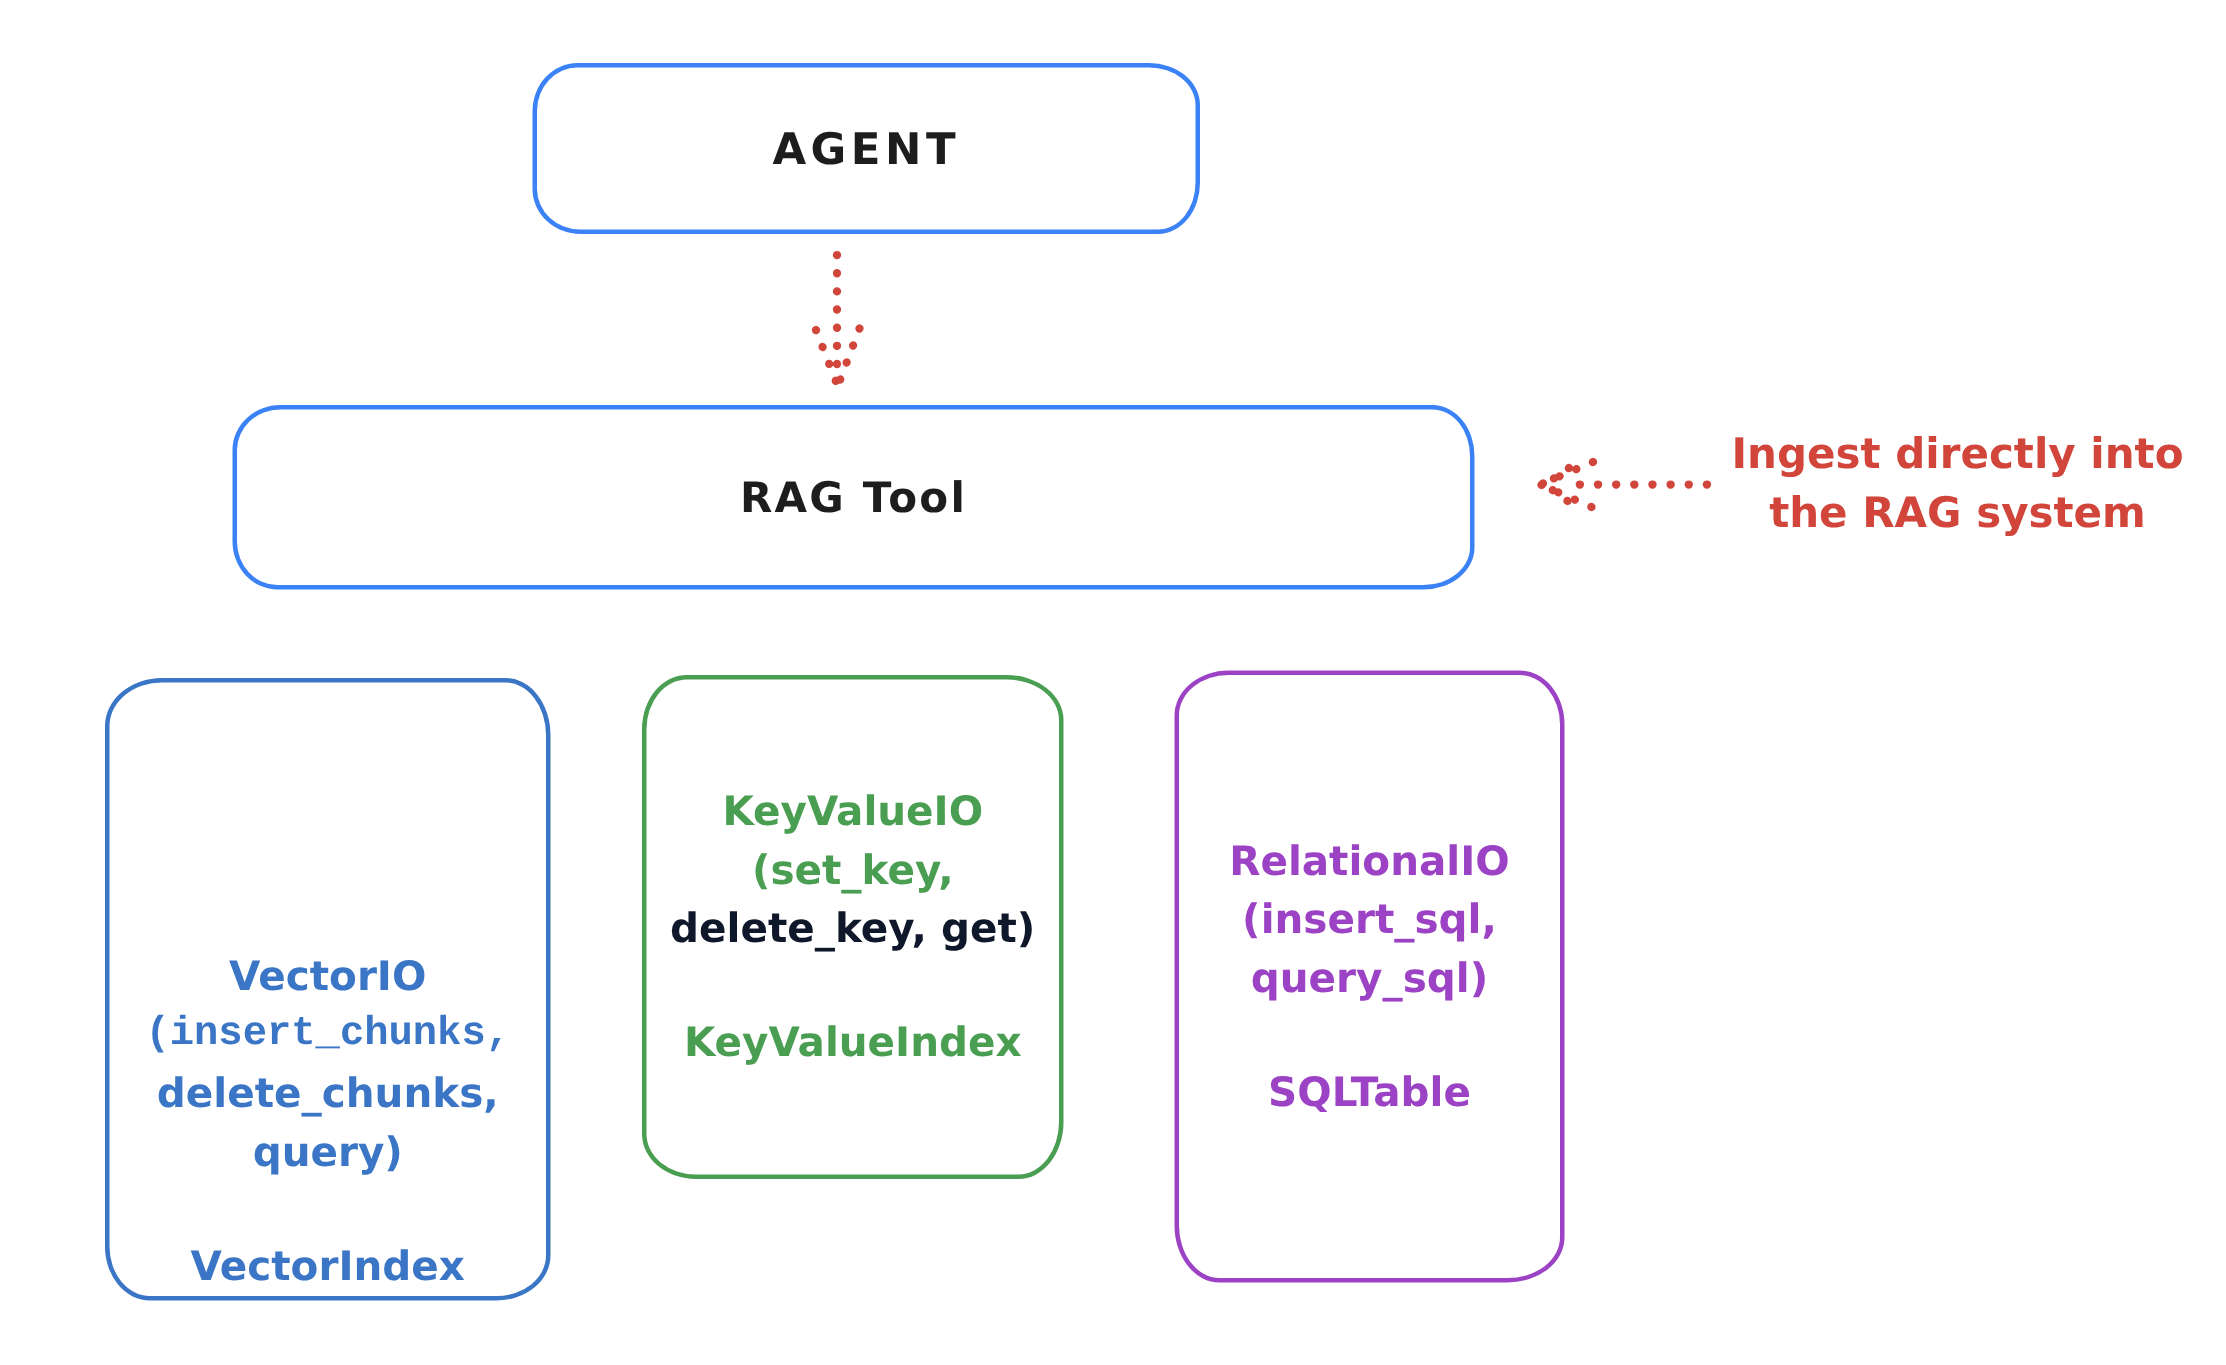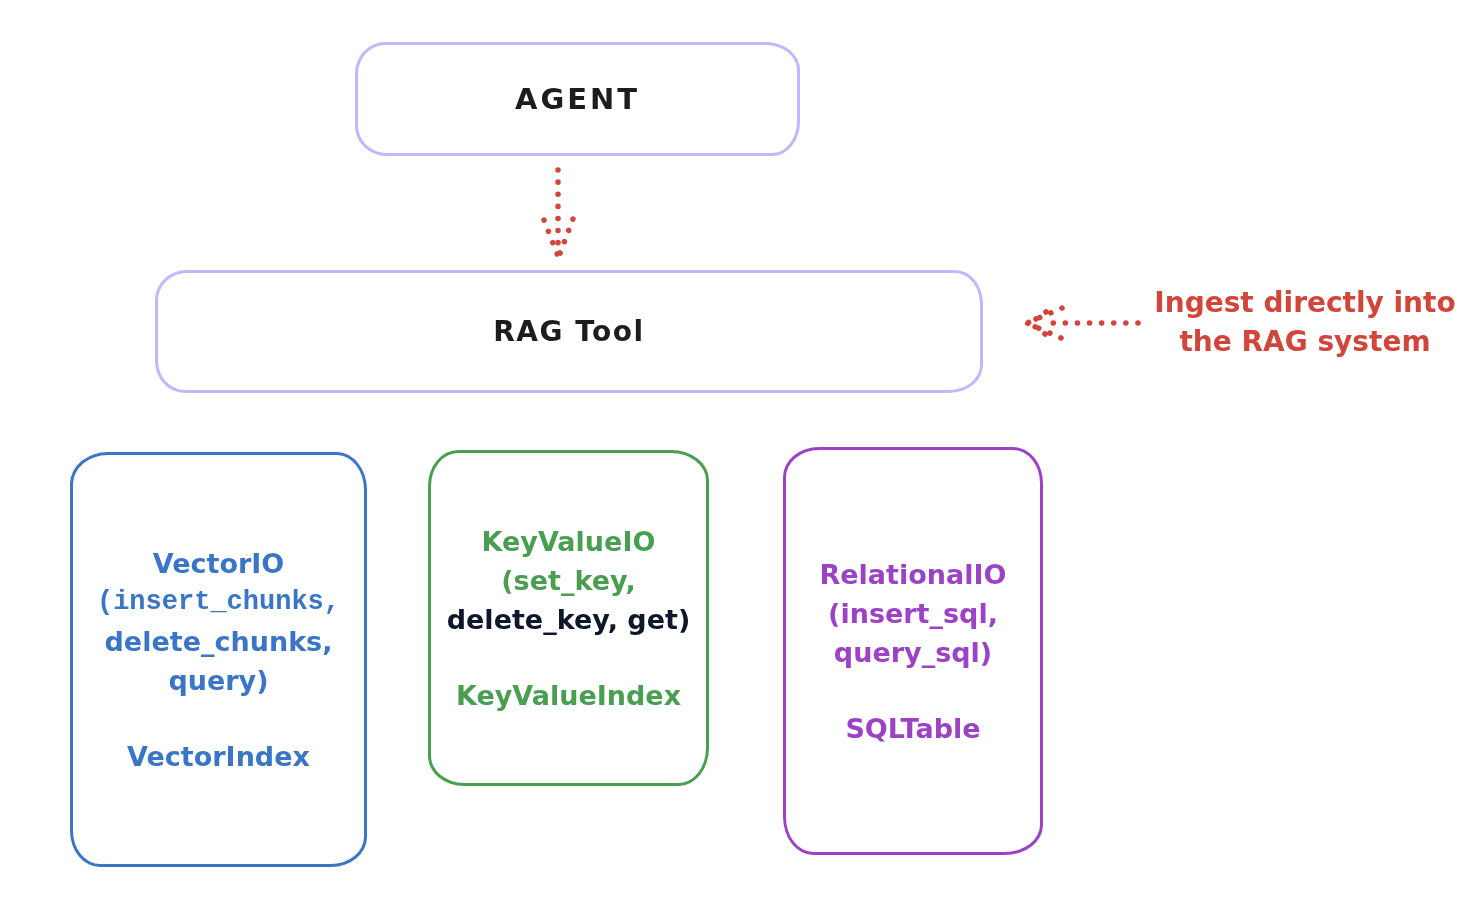--- a/index.html
+++ b/index.html
@@ -6,21 +6,21 @@
   #canvas {
     position: relative;
     width: 1484px;
     height: 910px;
     background: #ffffff;
     font-family: "DejaVu Sans", sans-serif;
     overflow: hidden;
   }
   .node {
     position: absolute;
-    border: 3px solid #c4b5fd;
+    border: 3px solid #3b82f6;
     background: #ffffff;
     display: flex;
     align-items: center;
     justify-content: center;
     box-sizing: border-box;
   }
   .node-label {
     color: #1d1d1d;
     font-weight: bold;
     font-size: 28px;
@@ -108,21 +108,21 @@
   <svg class="arrow-layer" width="1484" height="910" viewBox="0 0 1484 910">
     <path class="dotline" d="M1138 323 L1052 323" stroke="#d1453b"></path>
     <path class="dotline" d="M1062 308 L1027 323 M1061 338 L1027 323 M1046 312 L1030 323 M1045 334 L1030 323" stroke="#d1453b"></path>
   </svg>
 
   <div id="annotation" style="color: rgb(209, 69, 59);">
     <div>Ingest directly into</div>
     <div>the RAG system</div>
   </div>
 
-  <div class="store-box" id="vector-box" style="border-color: rgb(59, 118, 198);">
+  <div class="store-box" id="vector-box" style="border-color: rgb(59, 118, 198); justify-content: flex-end;">
     <div class="store-line" style="color: rgb(59, 118, 198);">VectorIO</div>
     <div class="store-line" style="color: rgb(59, 118, 198); font-family: Liberation Mono, monospace;">(insert_chunks,</div>
     <div class="store-line" style="color: rgb(59, 118, 198);">delete_chunks,</div>
     <div class="store-line" style="color: rgb(59, 118, 198);">query)</div>
     <div class="store-gap"></div>
     <div class="store-line" style="color: rgb(59, 118, 198);">VectorIndex</div>
   </div>
 
   <div class="store-box" id="keyvalue-box" style="border-color: rgb(74, 158, 82);">
     <div class="store-line" style="color: rgb(74, 158, 82);">KeyValueIO</div>

